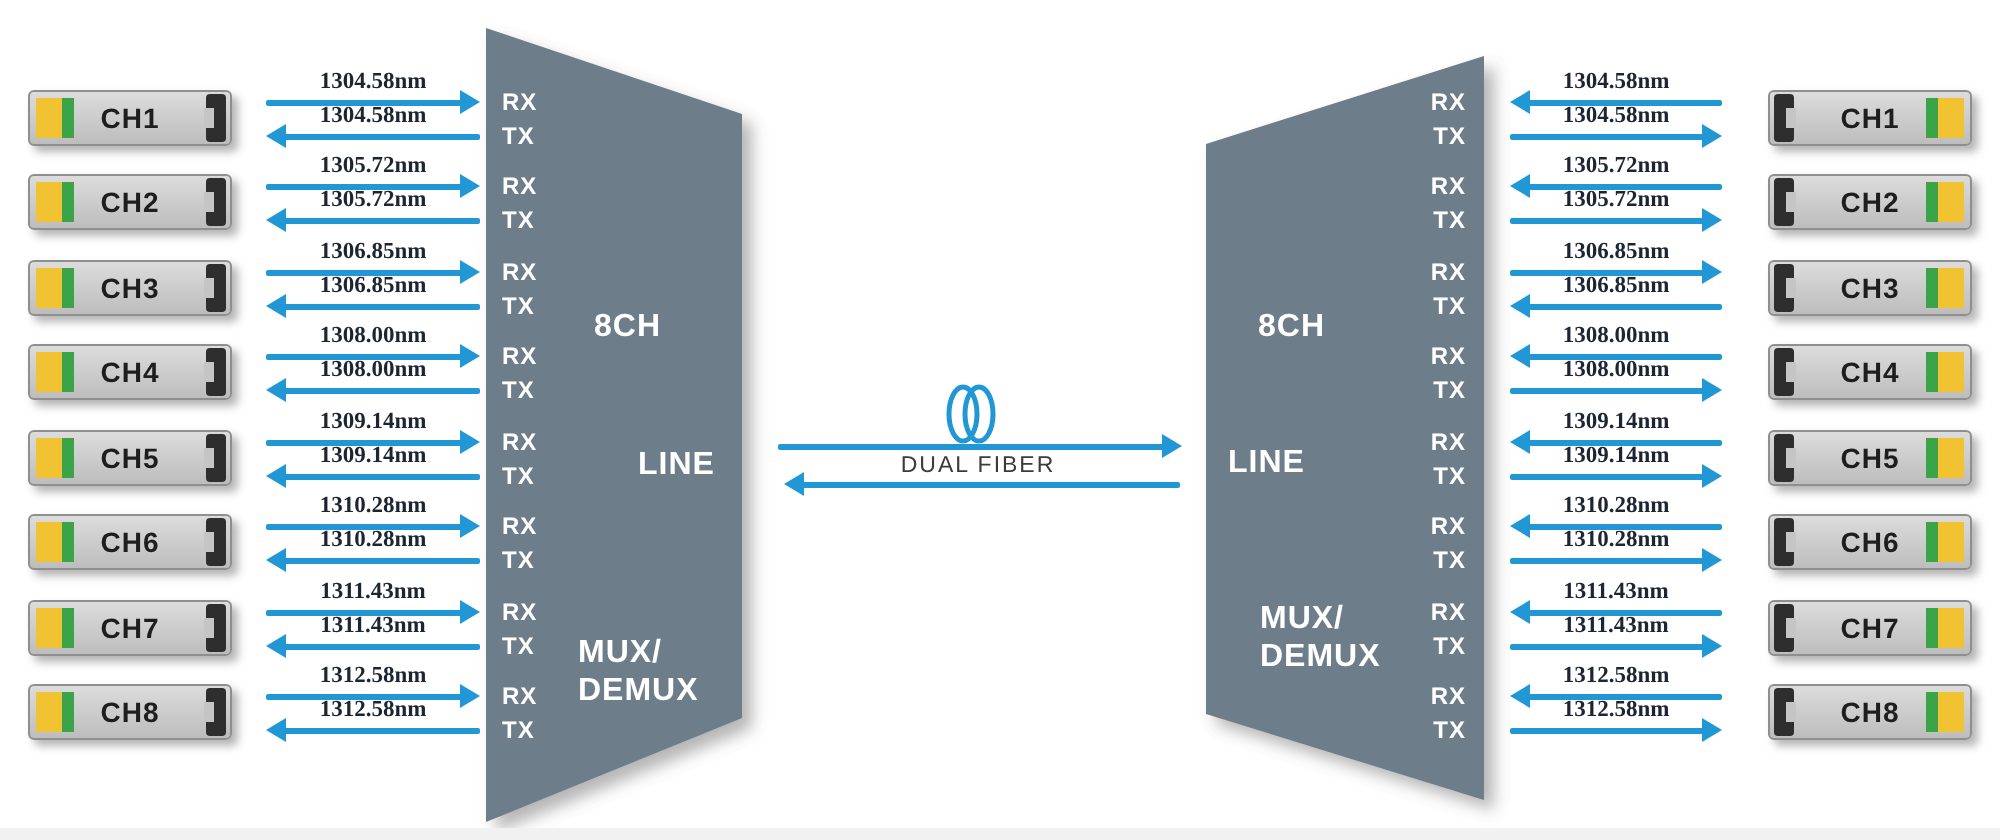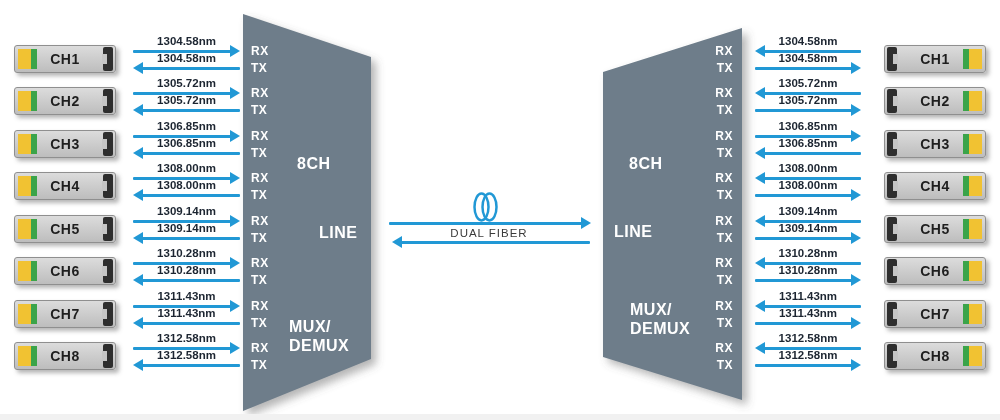--- a/index.html
+++ b/index.html
@@ -13,21 +13,21 @@
   .mux-block{line-height:19px;}
   .port{position:absolute;color:#fff;font-weight:bold;font-size:12px;line-height:16px;z-index:3;letter-spacing:.5px;}
   .port.r{text-align:right;width:33px;}
   .h-arrow{position:absolute;height:3px;background:var(--arrow);border-radius:1px;z-index:2;}
   .h-arrow.dir-right::after{
     content:"";position:absolute;right:-9px;top:-5px;width:0;height:0;
     border-left:10px solid var(--arrow);border-top:6.5px solid transparent;border-bottom:6.5px solid transparent;}
   .h-arrow.dir-left::before{
     content:"";position:absolute;left:-9px;top:-5px;width:0;height:0;
     border-right:10px solid var(--arrow);border-top:6.5px solid transparent;border-bottom:6.5px solid transparent;}
-  .wl{position:absolute;transform:translateX(-50%);font-weight:bold;font-size:11.5px;line-height:13px;color:#1c2531;white-space:nowrap;z-index:2;}
+  .wl{position:absolute;transform:translateX(-50%);font-weight:bold;font-size:11.5px;line-height:13px;color:#1c2531;white-space:nowrap;z-index:2;font-family:Liberation Serif, serif;}
   .module{
     position:absolute;width:100px;height:26px;border:1px solid #8f8f8f;border-radius:3px;
     background:linear-gradient(#dcdcdc,#bdbdbd);box-shadow:3px 3px 4px rgba(90,90,90,.45);z-index:2;}
   .module .lbl{position:absolute;left:0;right:0;top:0;bottom:0;display:flex;align-items:center;justify-content:center;
     font-weight:bold;font-size:14px;color:#1e1e1e;letter-spacing:.5px;}
   .module .yellow{position:absolute;top:3px;width:13px;height:20px;background:#f1c232;}
   .module .green{position:absolute;top:3px;width:6px;height:20px;background:#3ba449;}
   .module .bracket{position:absolute;top:1px;width:10px;height:24px;background:#2e2e2e;border-radius:2px;}
   .module .notch{position:absolute;top:8px;width:5px;height:10px;background:#c5c5c5;}
   .module.left .yellow{left:3px;} .module.left .green{left:16px;}

